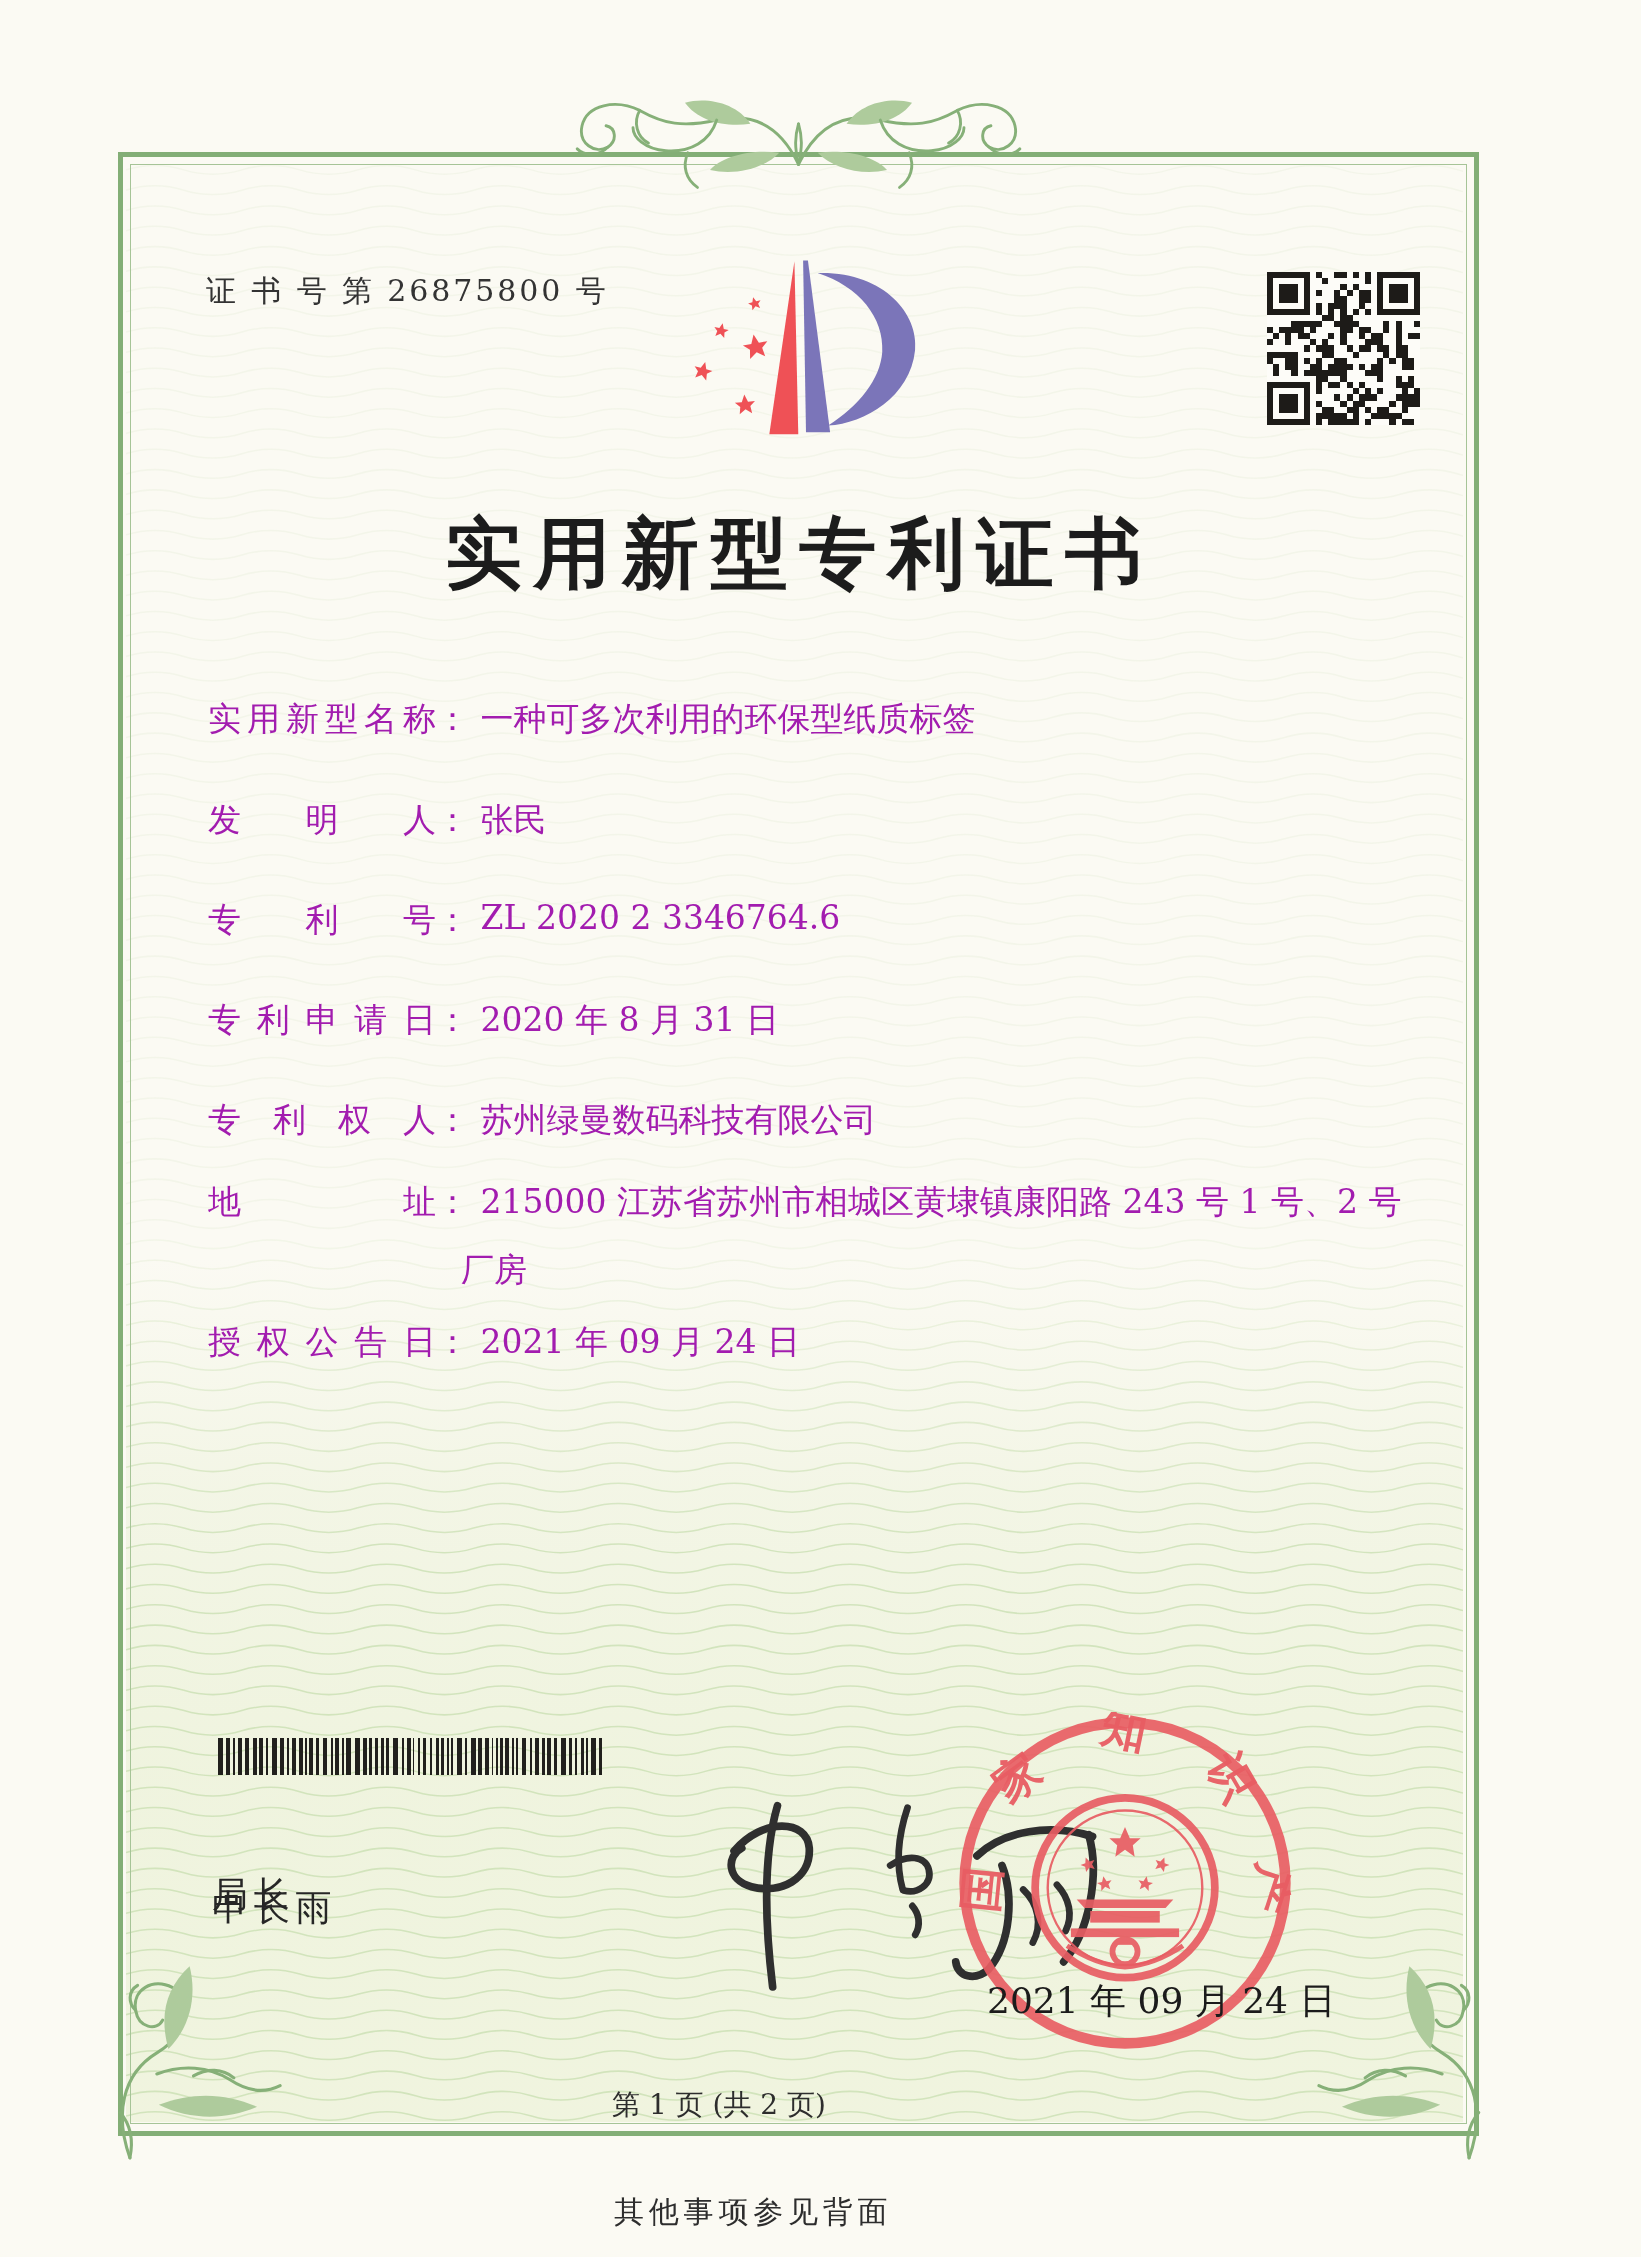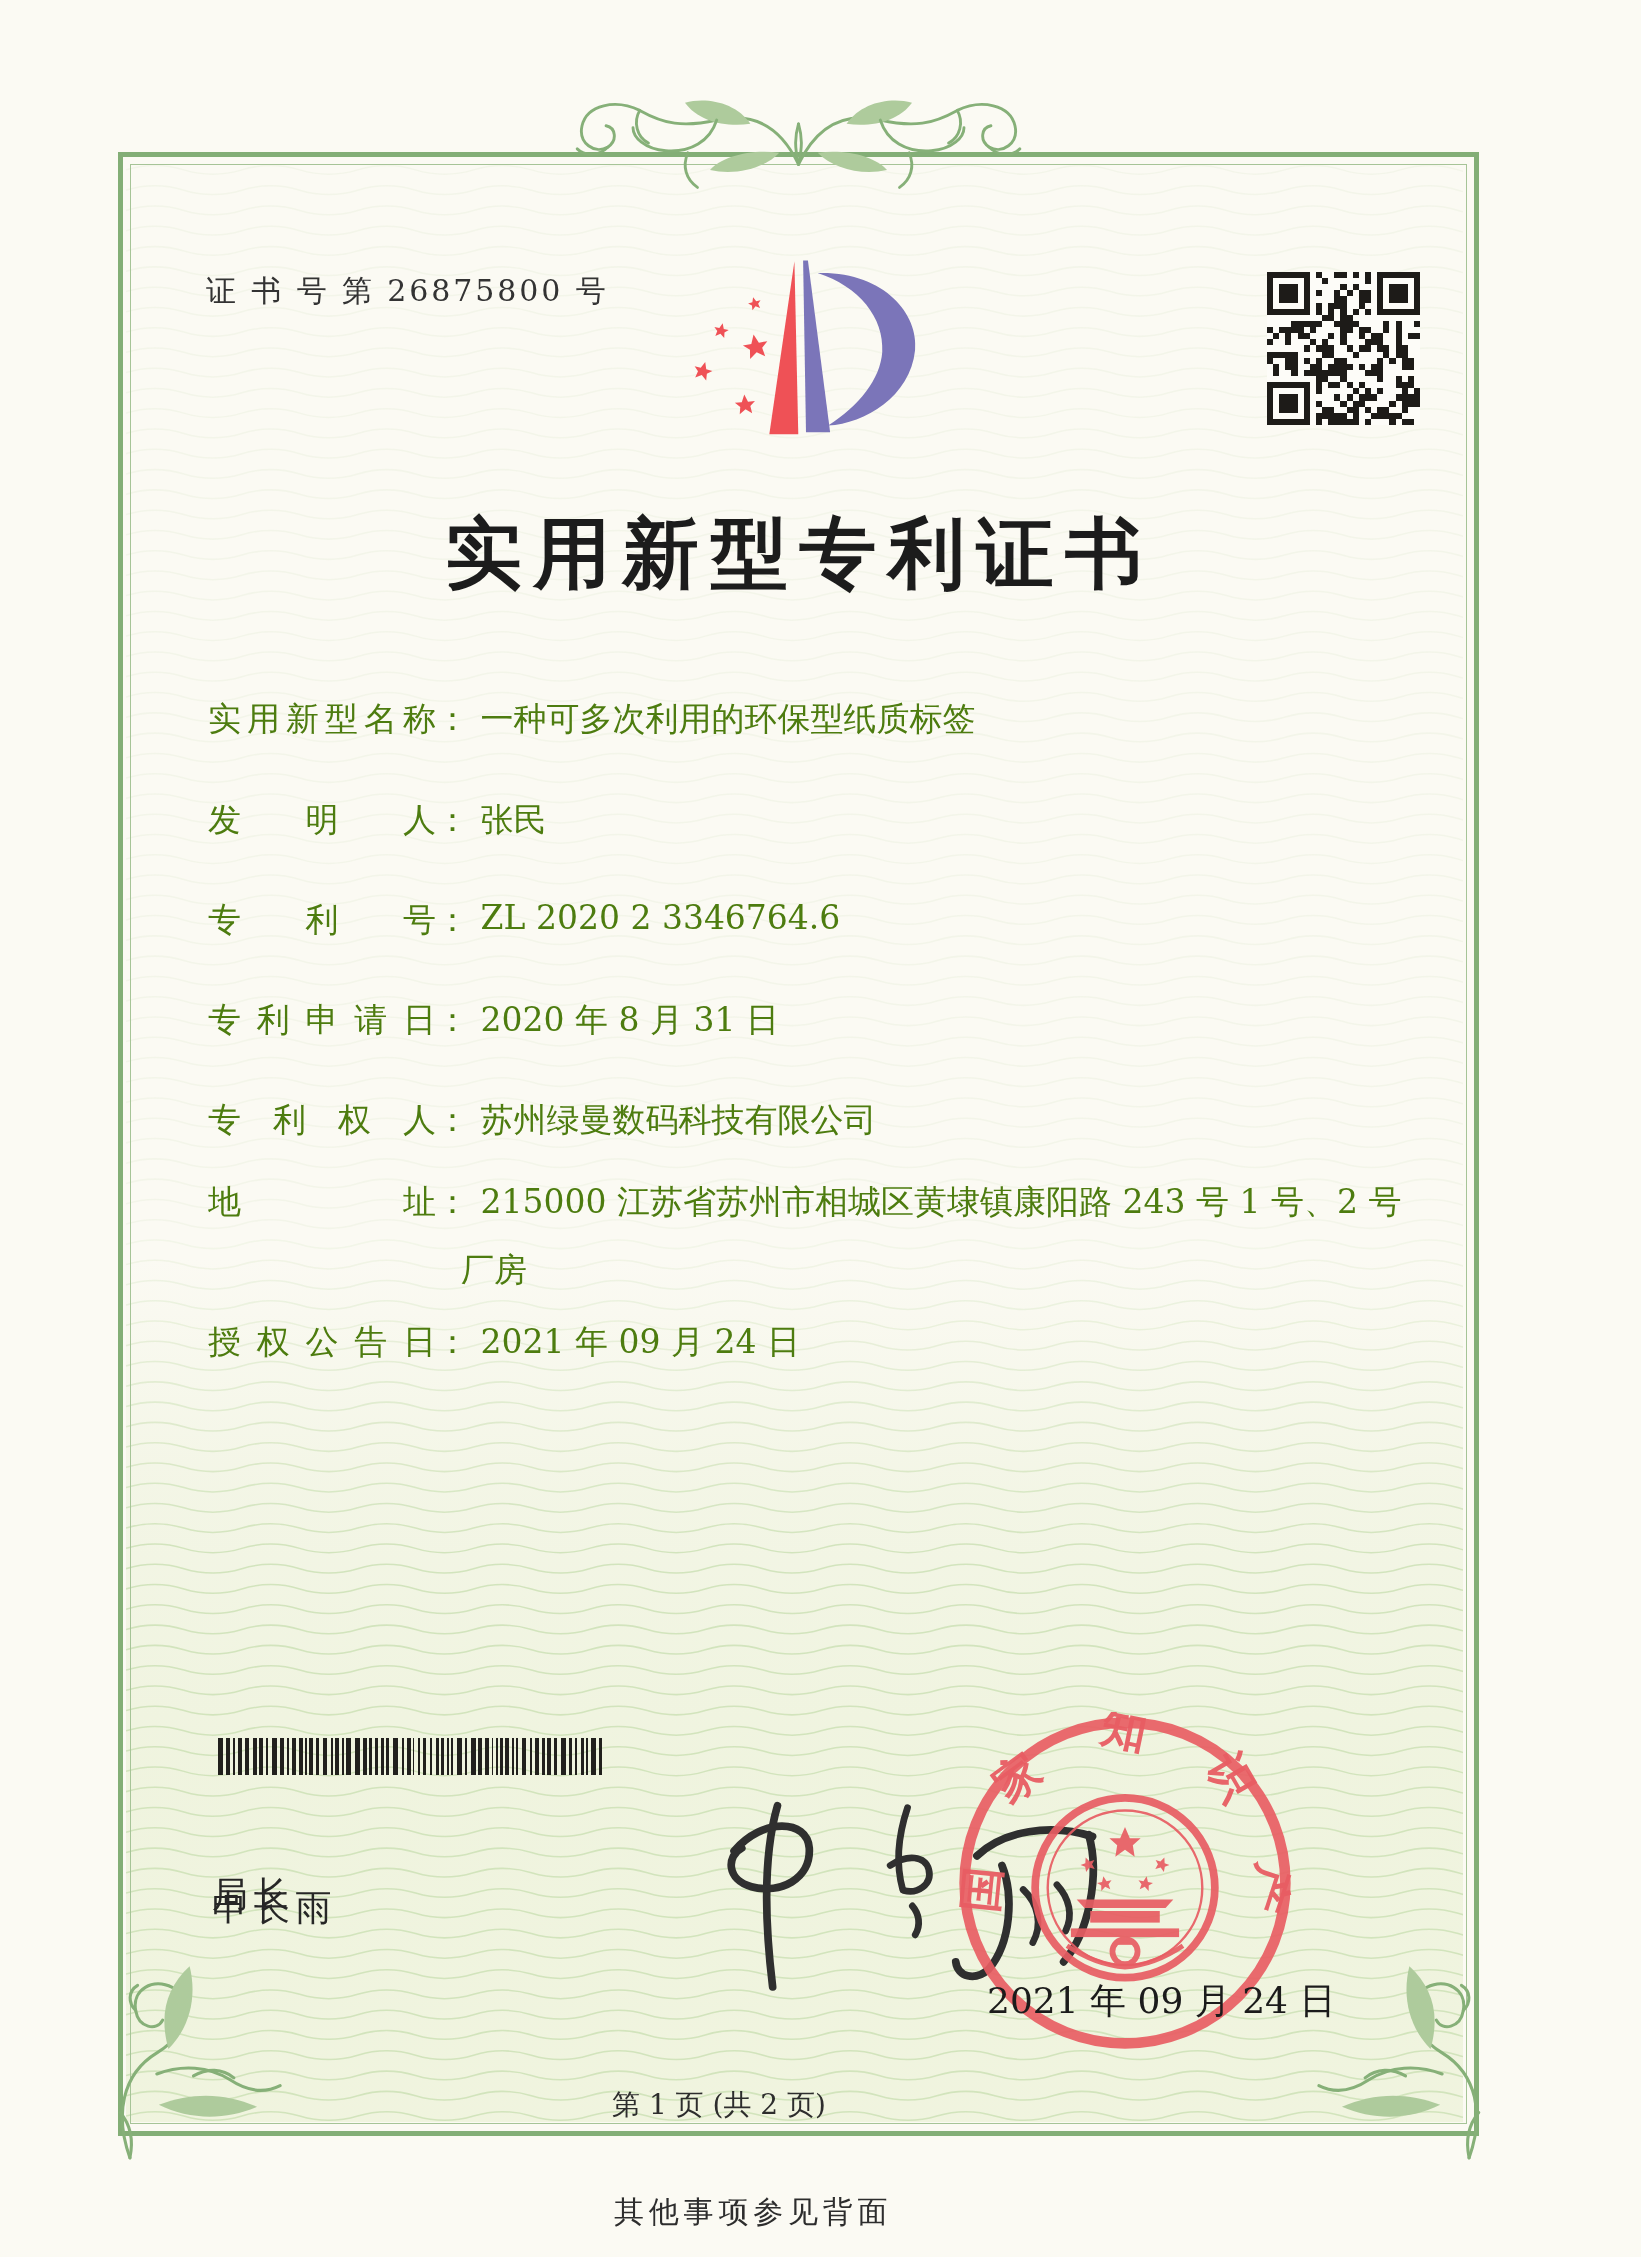--- a/index.html
+++ b/index.html
@@ -22,21 +22,21 @@
   
   .certno{position:absolute;left:206px;top:271px;font-size:30px;letter-spacing:2.9px;color:#333;}
   #logo{position:absolute;left:666px;top:244px;}
   #qr{position:absolute;left:1267px;top:272px;width:153px;height:153px;background:#fdfcf8;
       display:grid;grid-template-columns:repeat(25,1fr);grid-template-rows:repeat(25,1fr);}
   #qr span.on{background:#1d1b18;}
   .title{position:absolute;left:118px;top:503px;width:1351px;text-align:center;
          font-size:77px;font-weight:700;letter-spacing:11.6px;text-indent:11.6px;color:#1c1c1c;}
 
   
-  .frow{position:absolute;left:208px;width:1246px;font-size:33px;color:#4d7c0f;}
+  .frow{position:absolute;left:208px;width:1246px;font-size:33px;color:#a21caf;}
   .flabel{display:inline-block;width:228px;text-align:justify;text-align-last:justify;
           vertical-align:top;}
   .fcolon{display:inline-block;vertical-align:top;}
   .fvalue{display:inline-block;margin-left:11.6px;vertical-align:top;}
   .fvalue2{margin-left:253px;margin-top:23px;}
   .pair2{position:absolute;left:618px;top:0;}
   .pair2 .flabel{width:197px;}
 
   
   .paras{position:absolute;left:208px;top:1346px;width:1232px;}

